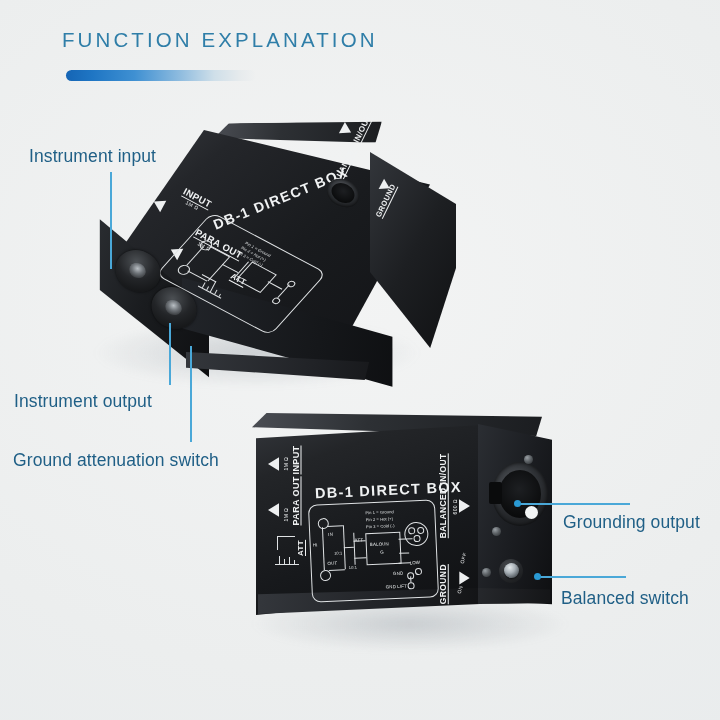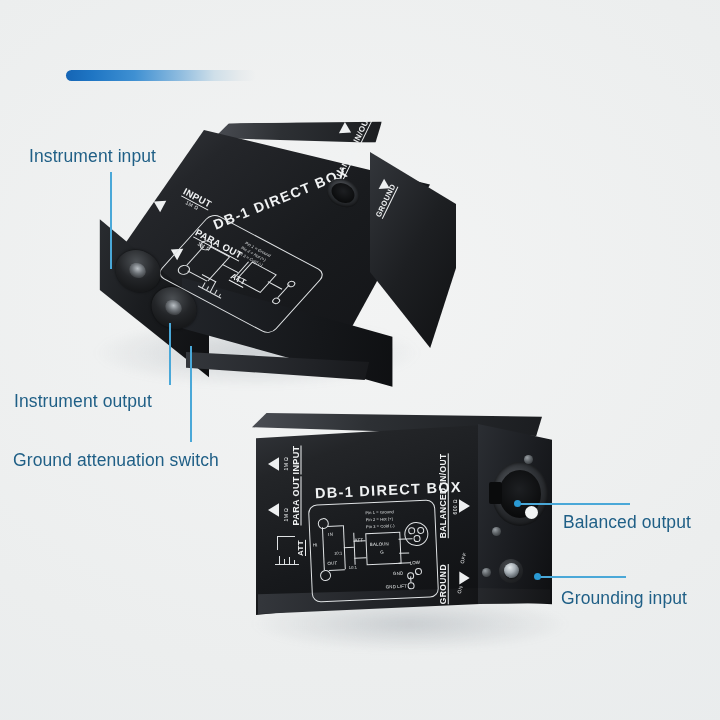--- a/index.html
+++ b/index.html
@@ -223,20 +223,21 @@
     border-radius: 50%;
     background: radial-gradient(ellipse at center, rgba(120,130,140,.30) 0%, rgba(120,130,140,0) 70%);
     filter: blur(3px);
   }
 </style>
 </head>
 <body>
 
 <div id="stage">
 
+  <div class="title">FUNCTION EXPLANATION</div>
   <div class="title-bar"></div>
 
   <div class="device" id="device-top">
 
     <div class="shadow" style="left:92px; top:318px; width:330px; height:70px;"></div>
 
     <div class="lid" style="left:214px; top:122px; width:168px; height:22px;
                 clip-path: polygon(9% 0%, 100% 6%, 96% 100%, 0% 66%);
                 transform: rotate(-1deg);"></div>
 
@@ -457,16 +458,16 @@
   <div class="lead lead-v" id="lead-att-v"></div>
 
   <div class="lead lead-h" id="lead-bal-h"></div>
   <div class="lead-dot" id="lead-bal-dot"></div>
   <div class="lead lead-h" id="lead-gnd-h"></div>
   <div class="lead-dot" id="lead-gnd-dot"></div>
 
   <div class="callout c-instr-out">Instrument output</div>
   <div class="callout c-instr-in">Instrument input</div>
   <div class="callout c-atten">Ground attenuation switch</div>
-  <div class="callout c-balanced">Balanced output</div>
-  <div class="callout c-ground">Grounding input</div>
+  <div class="callout c-balanced">Grounding output</div>
+  <div class="callout c-ground">Balanced switch</div>
 
 </div>
 
 </body></html>

